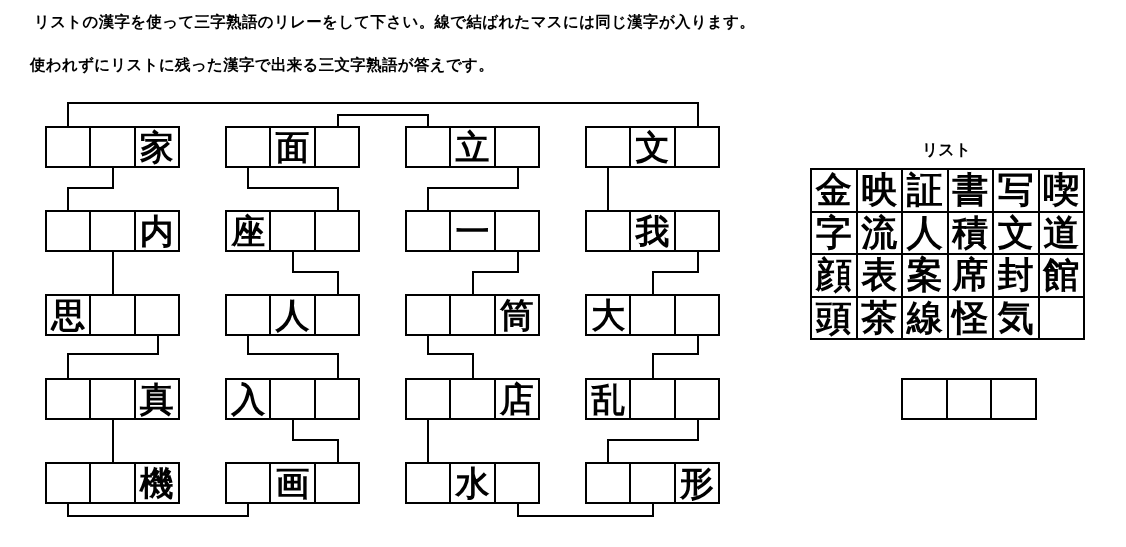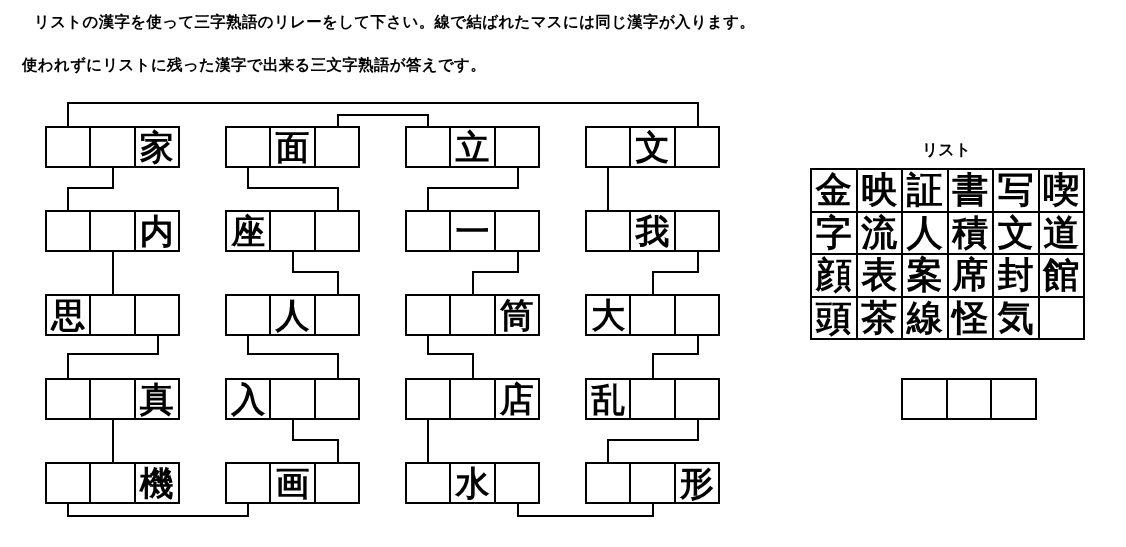--- a/index.html
+++ b/index.html
@@ -6,21 +6,21 @@
   .page{
     position:relative;width:1126px;height:547px;background:#ffffff;
     font-family:"Liberation Sans",sans-serif;color:#000;overflow:hidden;
   }
   .inst{
     position:absolute;margin:0;
     font-family:Liberation Mono, monospace;
     font-size:15.5px;font-weight:600;letter-spacing:0.3px;white-space:nowrap;
   }
   #inst1{left:34px;top:12px;}
-  #inst2{left:22px;top:55px;}
+  #inst2{left:30px;top:55px;}
   #wires{position:absolute;left:0;top:0;width:1126px;height:547px;}
   #wires polyline{fill:none;stroke:#000;stroke-width:2;shape-rendering:crispEdges;}
   .pbox{
     position:absolute;width:135px;height:42px;box-sizing:border-box;
     border:2px solid #000;background:#fff;display:flex;
   }
   .pcell{
     flex:1;display:flex;align-items:center;justify-content:center;
     font-size:34px;font-weight:600;line-height:1;overflow:hidden;
   }

